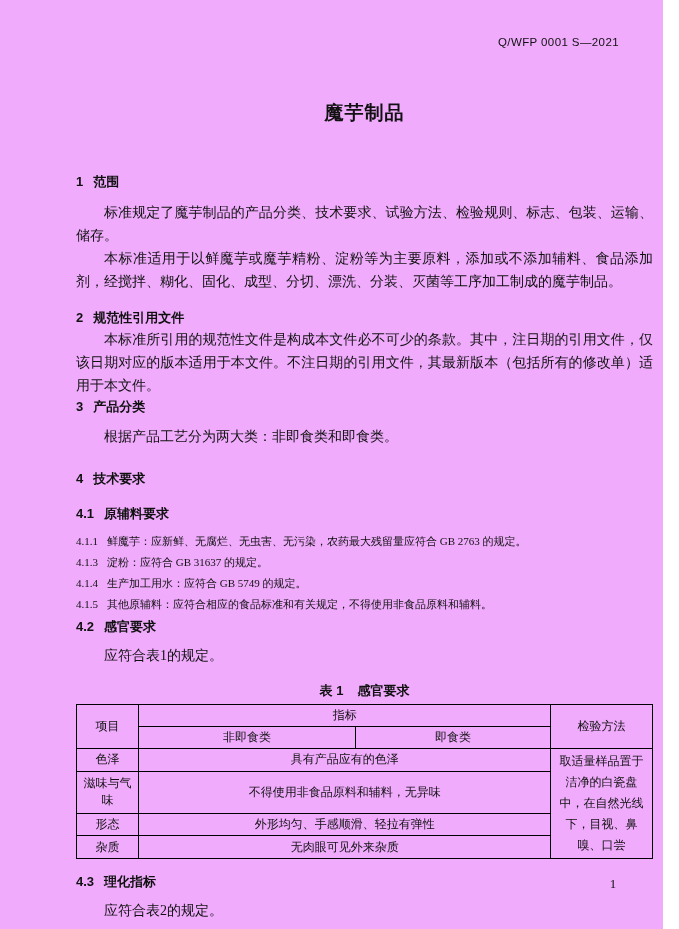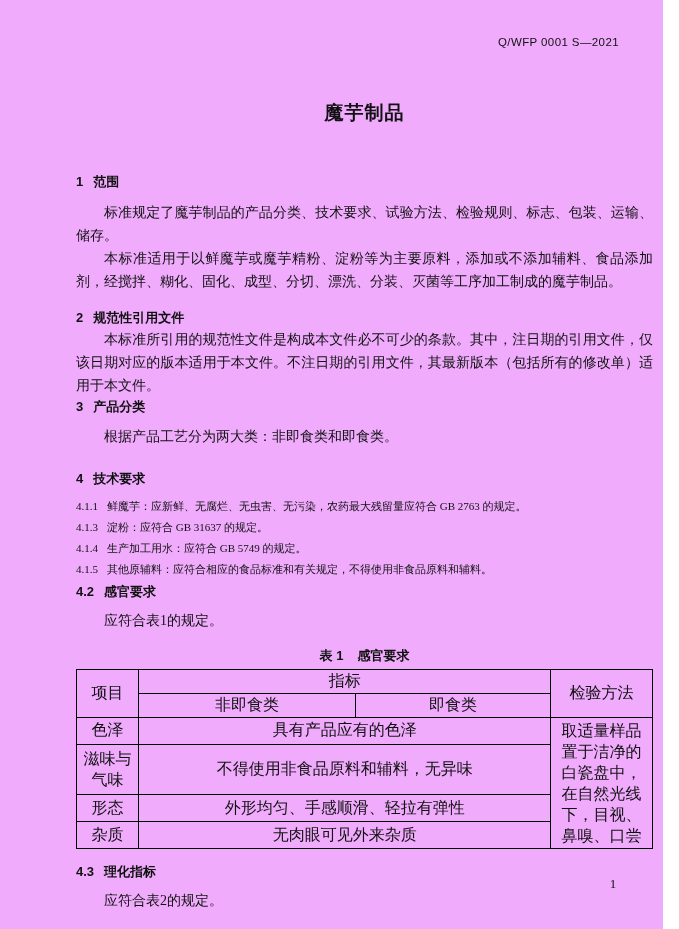--- a/index.html
+++ b/index.html
@@ -74,21 +74,21 @@
                     font-size: 13px; line-height: 20px; font-weight: bold; text-align: center; }
   .tbl-caption .cap-num { display: inline-block; margin-right: 14px; }
   .h-physchem     { margin-top: 13px; }
   .p-physchem-1   { margin-top: 7px; }
 
   table.sensory {
     margin-top: 3px;
     width: 100%;
     border-collapse: collapse;
     border: 1.5px solid #000;
-    font-size: 16px;
+    font-size: 12px;
   }
   table.sensory td {
     border: 1px solid #000;
     text-align: center;
     vertical-align: middle;
     padding: 1px 3px;
   }
   table.sensory tr.hdr1 td { height: 22px; }
   table.sensory tr.hdr2 td { height: 22px; border-bottom: 1.5px solid #000; }
   table.sensory tr.body-row td { height: 20px; }
@@ -131,20 +131,23 @@
 
     <div class="sec-h h-class">
       <span class="h-num">3</span><span>产品分类</span>
     </div>
     <p class="body-p p-class-1">根据产品工艺分为两大类：非即食类和即食类。</p>
 
     <div class="sec-h h-technical">
       <span class="h-num">4</span><span>技术要求</span>
     </div>
 
+    <div class="sec-h h-raw">
+      <span class="h-num">4.1</span><span>原辅料要求</span>
+    </div>
     <div class="clauses">
       <div class="clause">
         <span class="c-num">4.1.1</span><span>鲜魔芋：应新鲜、无腐烂、无虫害、无污染，农药最大残留量应符合 GB 2763 的规定。</span>
       </div>
       <div class="clause">
         <span class="c-num">4.1.3</span><span>淀粉：应符合 GB 31637 的规定。</span>
       </div>
       <div class="clause">
         <span class="c-num">4.1.4</span><span>生产加工用水：应符合 GB 5749 的规定。</span>
       </div>

